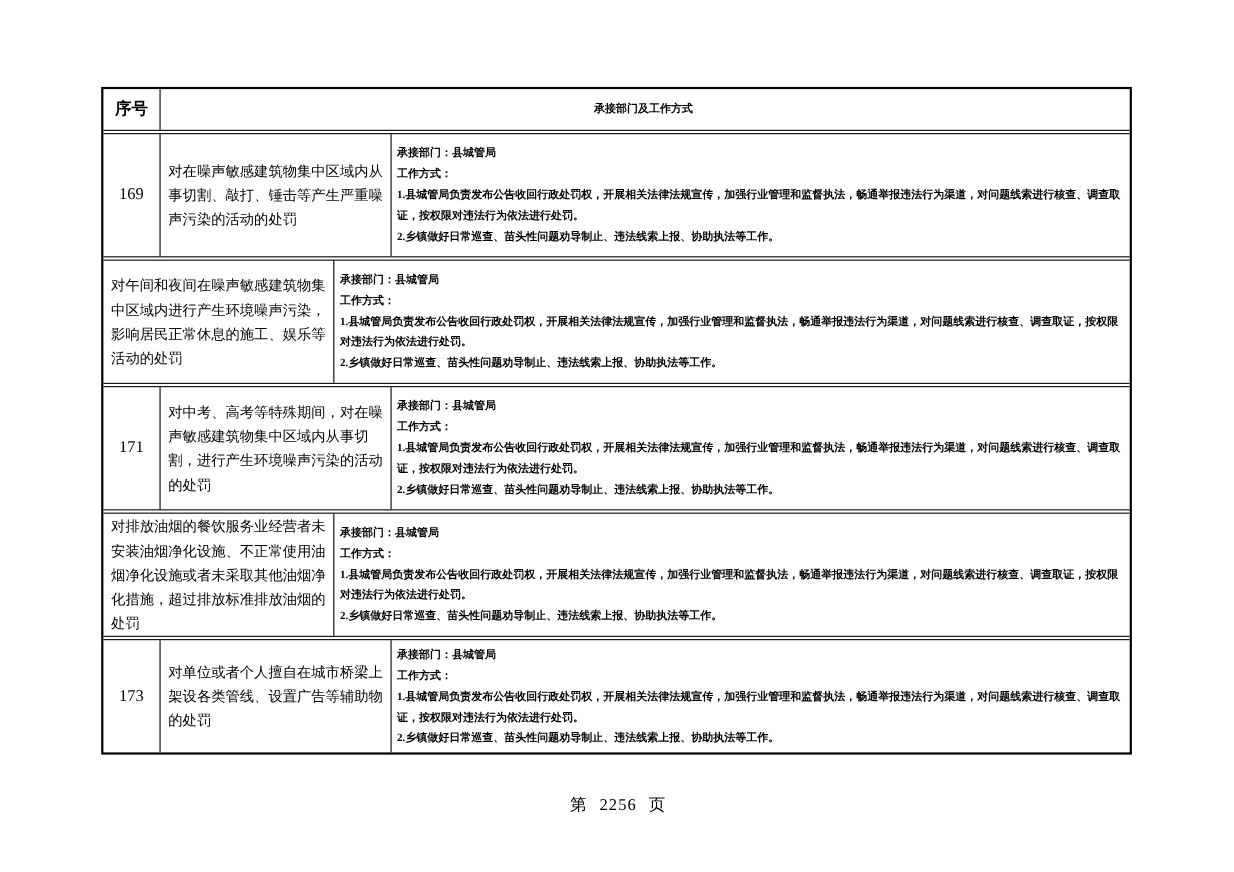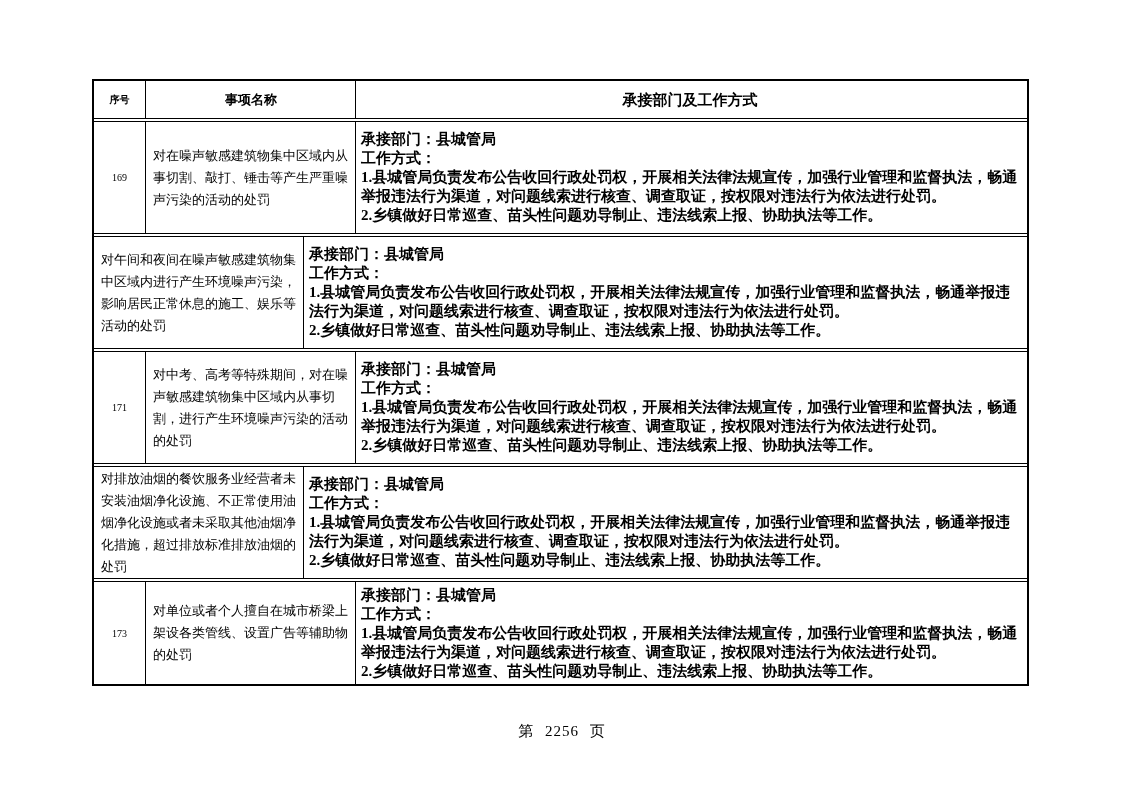--- a/index.html
+++ b/index.html
@@ -43,40 +43,40 @@
   }
   .trow:first-of-type { margin-top: 0; border-top: none; }
   .trow:last-of-type { height: 103px; border-bottom: none; }
   .cell { height: 100%; }
   .c1 {
     width: 52px;
     border-right: 1px solid #000000;
     display: flex;
     align-items: center;
     justify-content: center;
-    font-size: 10px;
+    font-size: 15px;
     flex-shrink: 0;
   }
   .c2 {
     width: 210px;
     border-right: 1px solid #000000;
     display: flex;
     align-items: center;
     padding: 4px 6px 4px 7px;
     font-size: 13px;
     line-height: 22px;
     flex-shrink: 0;
   }
   .c3 {
     flex: 1;
     display: flex;
     flex-direction: column;
     justify-content: center;
     padding: 4px 8px 4px 5px;
-    font-size: 15px;
+    font-size: 10px;
     line-height: 19px;
   }
   .c3 .line { text-align: left; font-weight: bold; }
   .page-footer {
     position: absolute;
     left: 1px;
     top: 722px;
     width: 100%;
     text-align: center;
     font-size: 15px;
@@ -86,21 +86,20 @@
 </style>
 </head>
 <body>
 
 <div class="doc-page">
 
   <div class="table-wrap">
 
     <div class="thead">
       <div class="cell c1">序号</div>
-      <div class="cell c2" style="justify-content:center;">事项名称</div>
       <div class="cell c3" style="align-items:center;">承接部门及工作方式</div>
     </div>
 
     <div class="trow">
       <div class="cell c1">169</div>
       <div class="cell c2">对在噪声敏感建筑物集中区域内从事切割、敲打、锤击等产生严重噪声污染的活动的处罚</div>
       <div class="cell c3">
         <div class="line">承接部门：县城管局</div>
         <div class="line">工作方式：</div>
         <div class="line">1.县城管局负责发布公告收回行政处罚权，开展相关法律法规宣传，加强行业管理和监督执法，畅通举报违法行为渠道，对问题线索进行核查、调查取证，按权限对违法行为依法进行处罚。</div>

